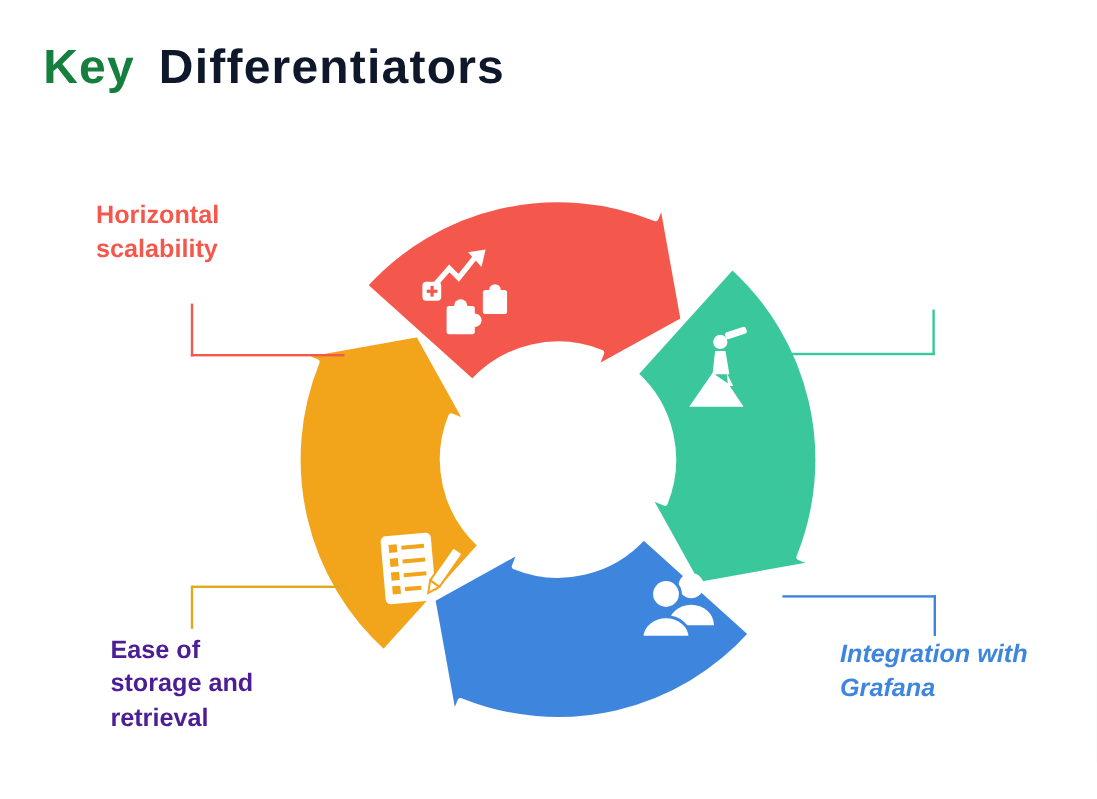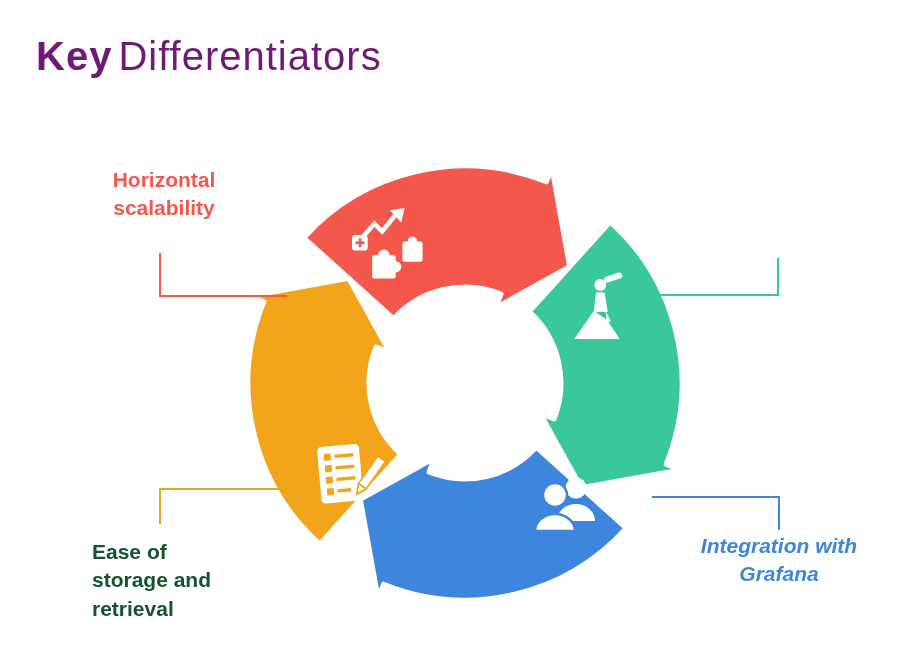--- a/index.html
+++ b/index.html
@@ -7,31 +7,30 @@
     position:relative;
     width:914px;height:666px;
     background:#ffffff;
     overflow:hidden;
     font-family:"Liberation Sans","DejaVu Sans",sans-serif;
   }
   .title{
     position:absolute;left:36px;top:34px;
     font-size:40px;line-height:1.1;white-space:nowrap;
   }
-  .title .t-key{color:#701a75;font-weight:800;letter-spacing:1px;}
-  .title .t-rest{color:#701a75;font-weight:400;margin-left:6px;letter-spacing:1px;}
+  .title .t-key{color:#15803d;font-weight:800;letter-spacing:1px;}
+  .title .t-rest{color:#0f172a;font-weight:700;margin-left:20px;letter-spacing:1px;}
   svg.diagram{position:absolute;left:0;top:0;}
   .label{
     position:absolute;
     font-size:21px;font-weight:700;line-height:1.35;
-    text-align:center;
   }
   .c-red{color:#F4584D;}
   .c-teal{color:#2E9D85;}
-  .c-gold{color:#14532d;margin-top:10px;}
+  .c-gold{color:#4c1d95;}
   .c-blue{color:#3E86DD;font-style:italic;}
   .label-tl{left:80px;top:166px;width:168px;}
   .label-tr{left:697px;top:166px;width:156px;}
   .label-bl{left:92px;top:528px;width:140px;text-align:left;}
   .label-br{left:700px;top:532px;width:158px;}
   .conn{position:absolute;}
   .bg-red{background:#F4584D;}
   .bg-teal{background:#3BC79C;}
   .bg-gold{background:#E0A91C;}
   .bg-blue{background:#3E86DD;}

